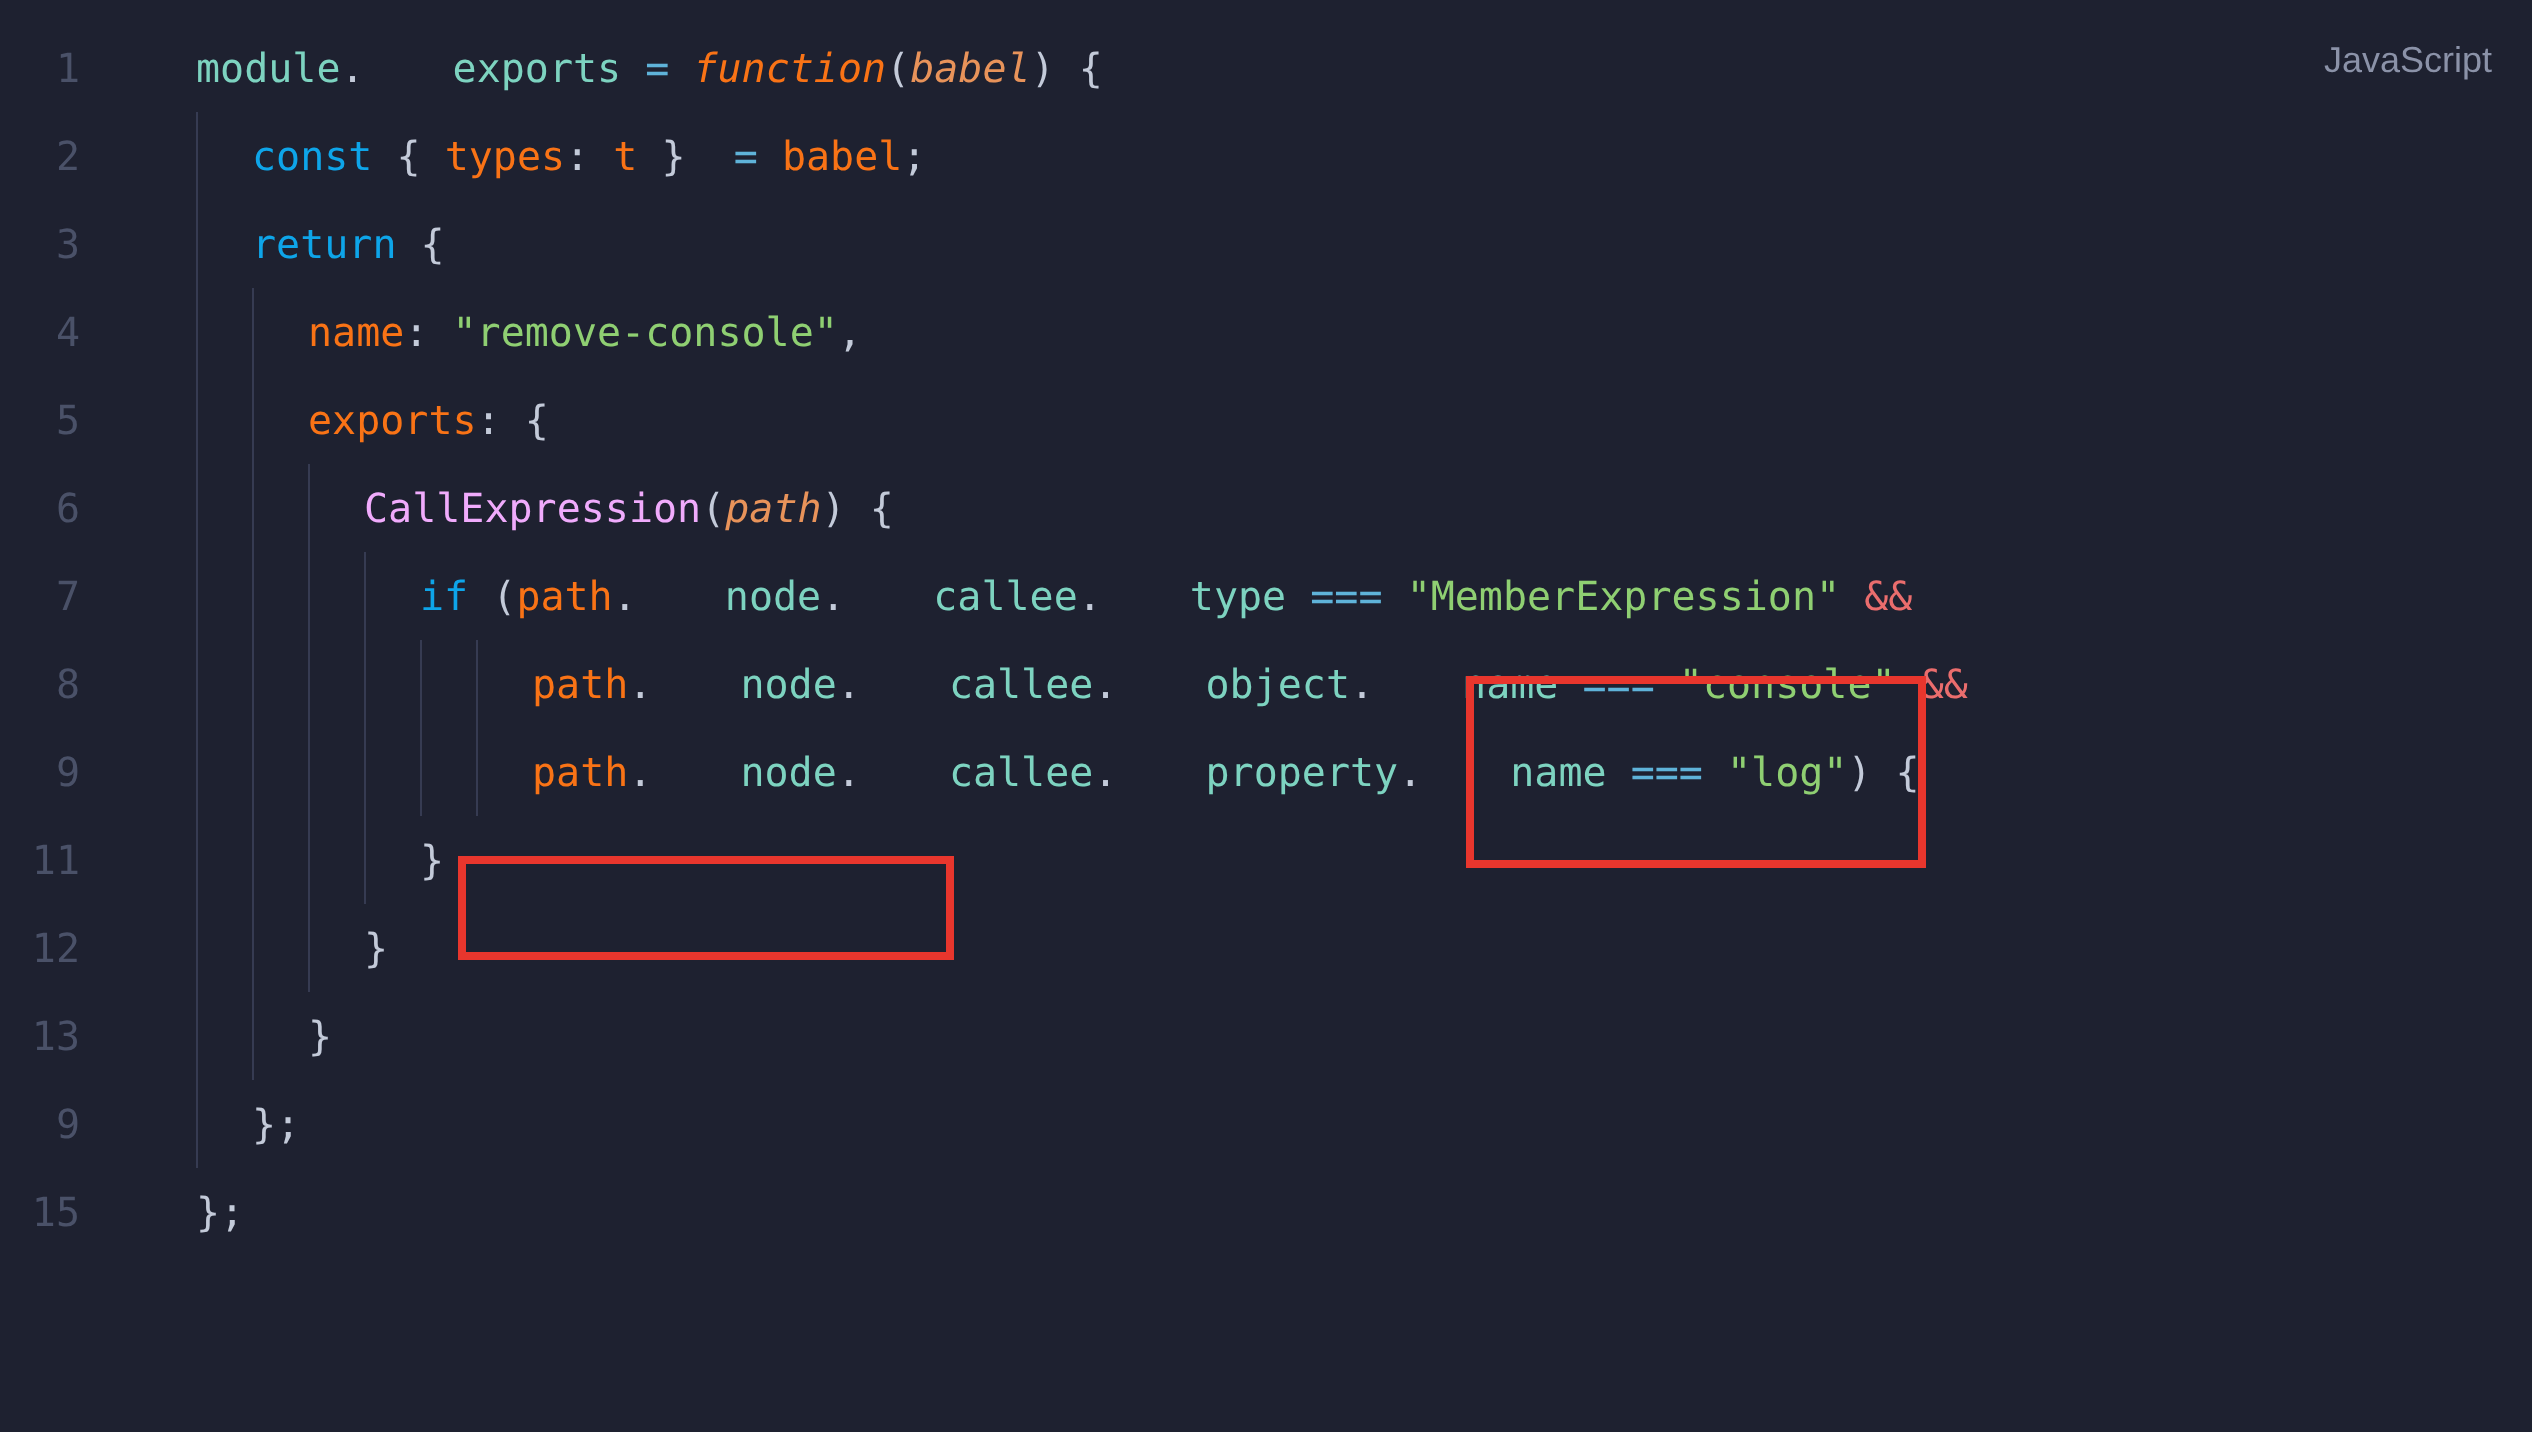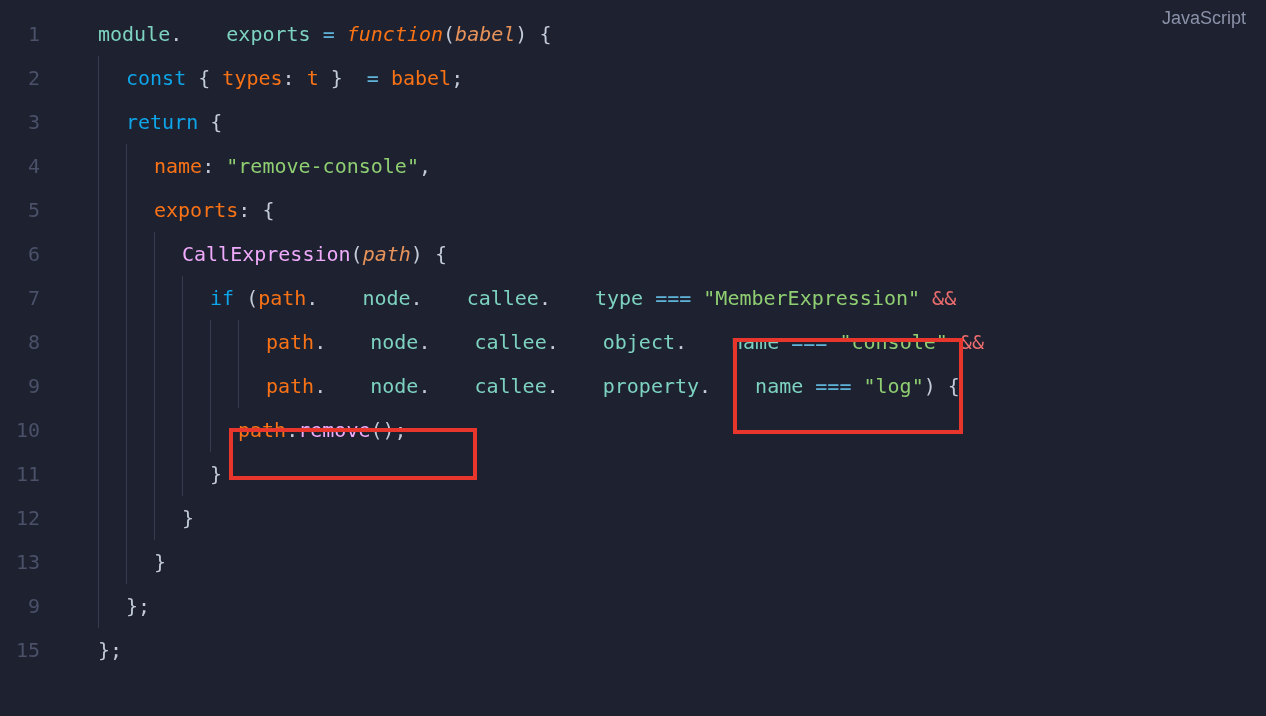--- a/index.html
+++ b/index.html
@@ -7,21 +7,21 @@
     background: #1e2130;
     font-family: 'Menlo', 'Monaco', 'Consolas', monospace;
     font-size: 20px;
     width: 1266px;
     height: 716px;
     overflow: hidden;
     position: relative;
   }
   .lang-label {
     position: absolute;
-    top: 8px;
+    top: 20px;
     right: 20px;
     color: #8b92a8;
     font-size: 18px;
     font-family: -apple-system, sans-serif;
   }
   .editor {
     padding: 12px 0 0 0;
   }
   .line {
     display: flex;
@@ -117,24 +117,20 @@
   <div class="line">
     <div class="gutter">8</div>
     <div class="code"><span class="indent-space"></span><span class="indent-guide"></span><span class="indent-guide"></span><span class="indent-guide"></span><span class="indent-guide"></span><span class="indent-guide"></span><span class="indent-guide"></span><span class="tk-ident">path</span><span class="tk-punct">.</span><span class="tk-prop">node</span><span class="tk-punct">.</span><span class="tk-prop">callee</span><span class="tk-punct">.</span><span class="tk-prop">object</span><span class="tk-punct">.</span><span class="tk-prop">name</span><span class="tk-op"> === </span><span class="tk-str">"console"</span><span class="tk-bool"> &amp;&amp;</span></div>
   </div>
 
   <div class="line">
     <div class="gutter">9</div>
     <div class="code"><span class="indent-space"></span><span class="indent-guide"></span><span class="indent-guide"></span><span class="indent-guide"></span><span class="indent-guide"></span><span class="indent-guide"></span><span class="indent-guide"></span><span class="tk-ident">path</span><span class="tk-punct">.</span><span class="tk-prop">node</span><span class="tk-punct">.</span><span class="tk-prop">callee</span><span class="tk-punct">.</span><span class="tk-prop">property</span><span class="tk-punct">.</span><span class="tk-prop">name</span><span class="tk-op"> === </span><span class="tk-str">"log"</span><span class="tk-punct">) {</span></div>
   </div>
 
-  <div class="line">
-    <div class="gutter">10</div>
-    <div class="code"><span class="indent-space"></span><span class="indent-guide"></span><span class="indent-guide"></span><span class="indent-guide"></span><span class="indent-guide"></span><span class="indent-guide"></span><span class="tk-ident">path</span><span class="tk-punct">.</span><span class="tk-method">remove</span><span class="tk-punct">();</span></div>
-  </div>
 
   <div class="line">
     <div class="gutter">11</div>
     <div class="code"><span class="indent-space"></span><span class="indent-guide"></span><span class="indent-guide"></span><span class="indent-guide"></span><span class="indent-guide"></span><span class="tk-punct">}</span></div>
   </div>
 
   <div class="line">
     <div class="gutter">12</div>
     <div class="code"><span class="indent-space"></span><span class="indent-guide"></span><span class="indent-guide"></span><span class="indent-guide"></span><span class="tk-punct">}</span></div>
   </div>

